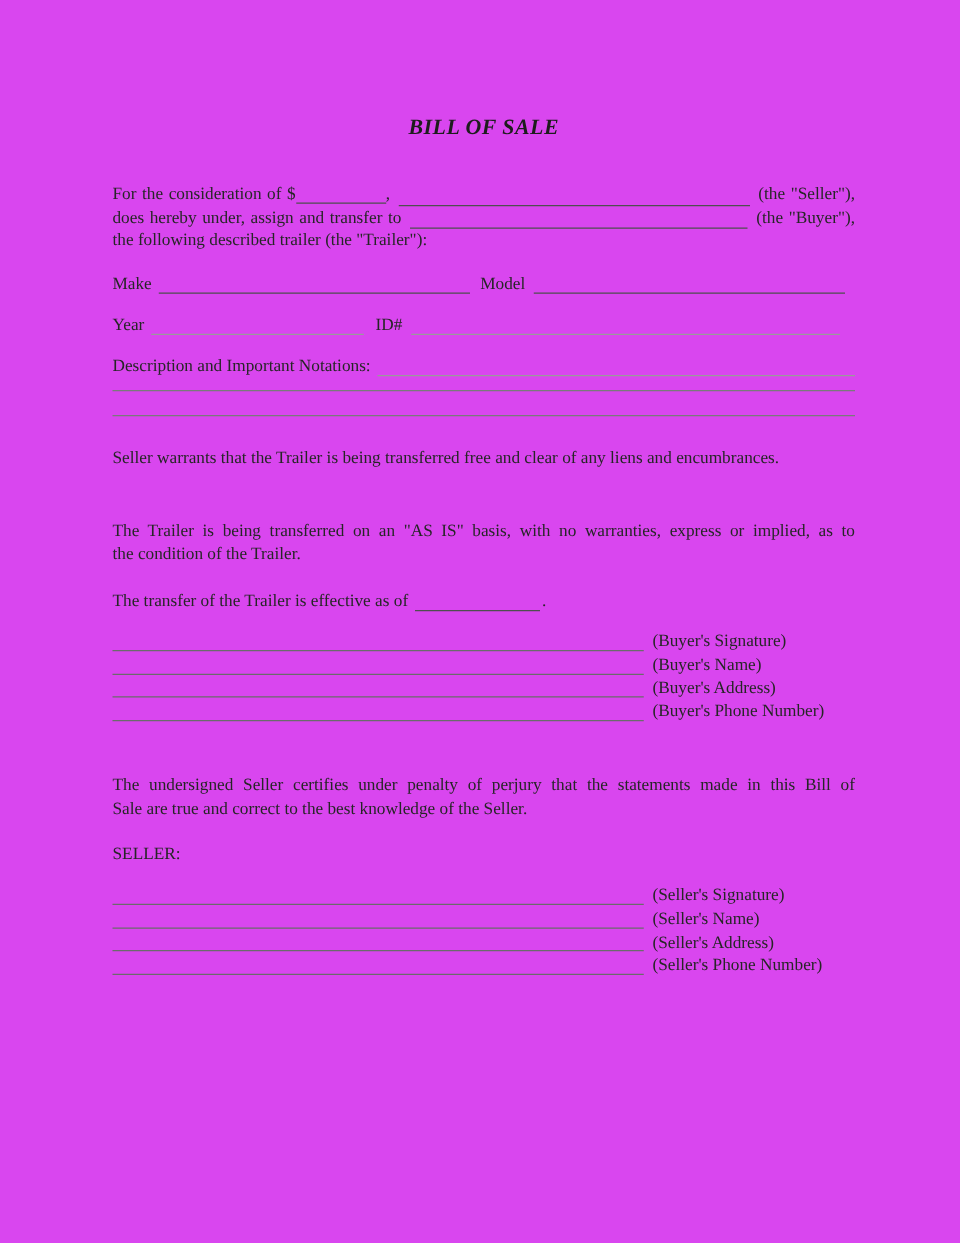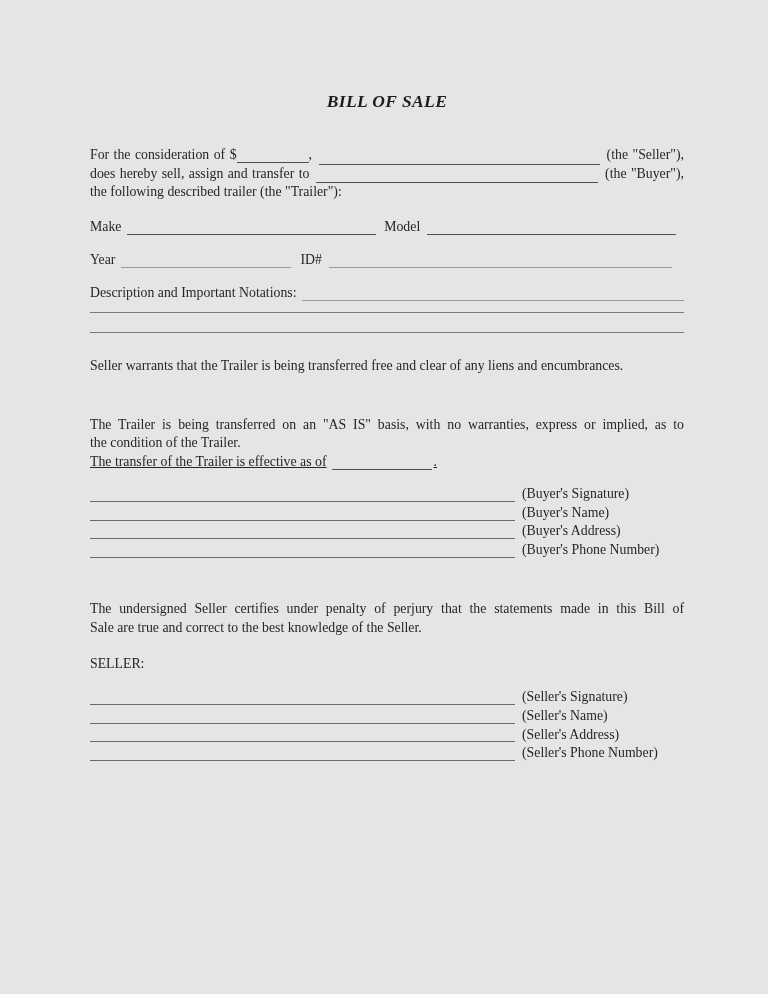--- a/index.html
+++ b/index.html
@@ -1,21 +1,21 @@
 <!DOCTYPE html>
 <html><head>
 <meta charset="utf-8">
 <style>
   html,body{margin:0;padding:0;background:#ffffff;}
   .page{
     position:relative;
     width:768px;height:994px;
     box-sizing:border-box;
     padding:91px 84px 0 90px;
-    background:#e5e5e5;
+    background:#d946ef;
     font-family:"Liberation Serif","DejaVu Serif",serif;
     font-size:13.8px;
     line-height:18.7px;
     color:#262626;
     overflow:hidden;
   }
   .title{
     margin:0;
     font-size:17.5px;
     line-height:20px;
@@ -56,21 +56,21 @@
 
   <div style="margin-top:35px;">
     <div class="frow ws">
       <span>For the consideration of $</span>
         <span class="blank" style="width:72px;"></span>
         <span>,</span>
       <span class="blank grow" style="margin:0 7px;"></span>
       <span>(the "Seller"),</span>
     </div>
     <div class="frow ws">
-      <span>does hereby sell, assign and transfer to</span>
+      <span>does hereby under, assign and transfer to</span>
       <span class="blank grow" style="margin:0 7px;"></span>
       <span>(the "Buyer"),</span>
     </div>
     <div style="height:18.7px;">the following described trailer (the "Trailer"):</div>
   </div>
 
   <div class="field-row" style="margin-top:16px;">
     <span>Make</span>
     <span class="blank grow" style="margin-left:6px;margin-right:8px;"></span>
     <span>Model</span>
@@ -91,21 +91,21 @@
   <div class="hr"></div>
   <div class="hr2"></div>
 
   <div style="margin-top:24px;height:18.7px;">Seller warrants that the Trailer is being transferred free and clear of any liens and encumbrances.</div>
 
   <div style="margin-top:14px;">
     <div class="just" style="height:18.7px;">The Trailer is being transferred on an "AS IS" basis, with no warranties, express or implied, as to</div>
     <div style="height:18.7px;">the condition of the Trailer.</div>
   </div>
 
-  <div class="frow" style="height:19px;text-decoration:underline;">
+  <div class="frow" style="margin-top:19px;height:19px;">
     <span>The transfer of the Trailer is effective as of</span>
     <span class="blank" style="width:100px;margin-left:5px;"></span>
     <span style="margin-left:2px;">.</span>
   </div>
 
   <div style="margin-top:13px;">
     <div class="sig-row">
       <span class="sig-blank"></span>
       <span class="sig-label">(Buyer's Signature)</span>
     </div>

